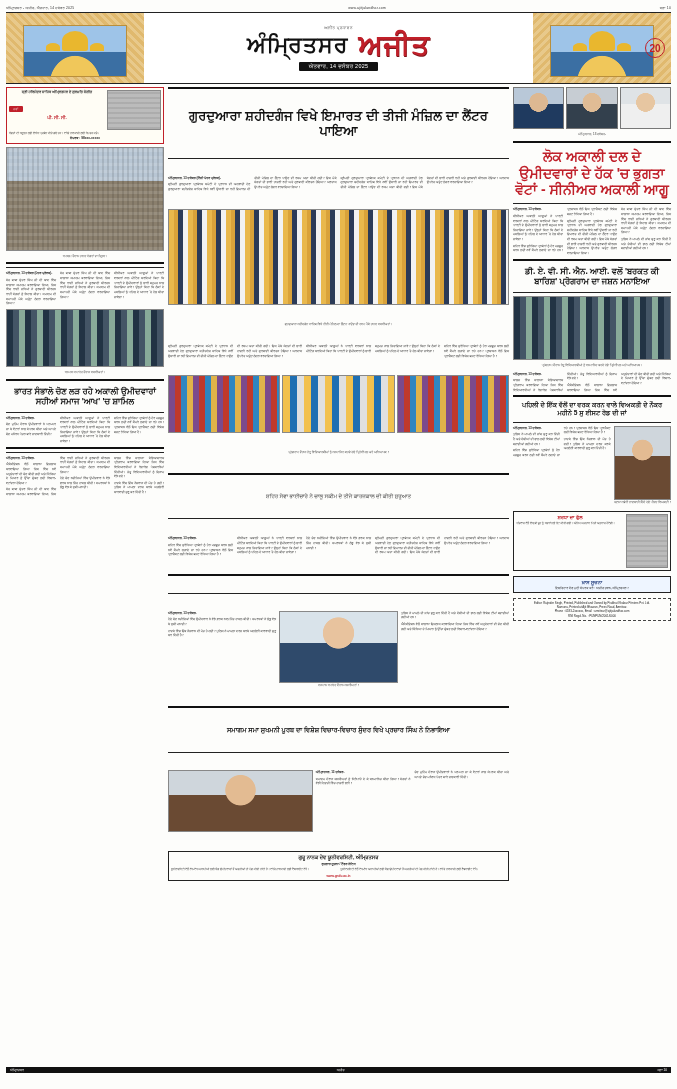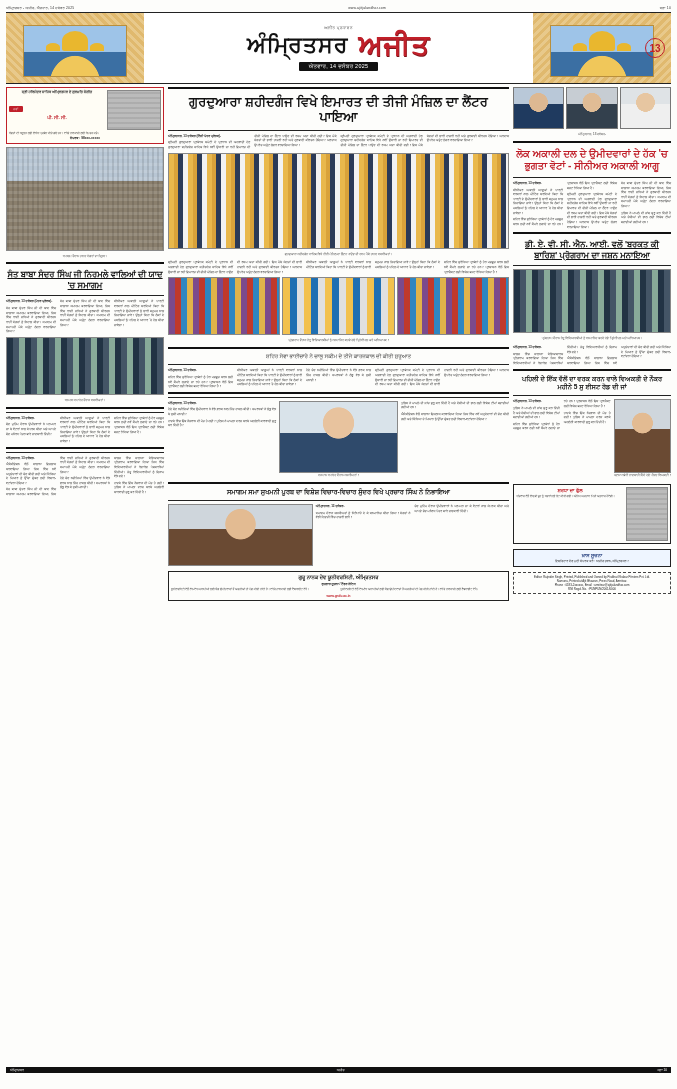--- a/index.html
+++ b/index.html
@@ -91,37 +91,37 @@
 
   
   .grid {
     display:grid;
     grid-template-columns: 158px 1fr 158px;
     gap:4px;
     margin-top:3px;
     height: 978px;
   }
   .col { display:flex; flex-direction:column; gap:3px; }
-  .colmid { display:flex; flex-direction:column; gap:3px; }
+  .colmid { display:flex; flex-direction:column; gap:17px; }
 
   .rule { border-top:1px solid #222; }
   .rule2 { border-top:2px solid #111; }
 
   
   .hl-main {
     font-size:13px; font-weight:bold; line-height:1.18; text-align:center;
     color:#111; letter-spacing:.2px; padding:2px 2px;
   }
   .hl-red {
-    font-size:10px; font-weight:bold; line-height:1.2; text-align:center;
+    font-size:14px; font-weight:bold; line-height:1.2; text-align:center;
     color:#c0202a; padding:2px;
   }
   .hl-sec {
     font-size:8.4px; font-weight:bold; line-height:1.25; text-align:center;
-    padding:2px 1px; color:#111;text-decoration:underline;
+    padding:2px 1px; color:#111;
   }
   .hl-sm {
     font-size:6.6px; font-weight:bold; line-height:1.25; text-align:center;
     padding:1px; color:#111;
   }
   .subhl {
     font-size:5.4px; text-align:center; color:#333; padding:1px;
   }
 
   
@@ -240,21 +240,21 @@
       <div class="mast-titles">
         <div class="mast-amritsar">ਅੰਮ੍ਰਿਤਸਰ</div>
         <div class="mast-ajit">ਅਜੀਤ</div>
       </div>
       <div class="mast-date">ਐਤਵਾਰ, 14 ਦਸੰਬਰ 2025</div>
     </div>
     <div class="mast-side right">
       <div class="temple"></div>
       <div class="dome"></div>
     </div>
-    <div class="mast-pageno">13</div>
+    <div class="mast-pageno">20</div>
   </div>
 
   <div class="grid">
 
     <div class="col">
 
       <div class="adbox adbox-red">
         <div style="display:flex;gap:2px;">
           <div style="flex:1;">
             <div class="ad-sub" style="font-weight:bold;font-size:3.6px;">ਸ੍ਰੀ ਹਰਿਮੰਦਰ ਸਾਹਿਬ ਅੰਮ੍ਰਿਤਸਰ ਦੇ ਗੁਰਮਤਿ ਸੰਗੀਤ</div>
@@ -266,33 +266,33 @@
           <div class="photo ph-gray" style="width:54px;height:40px;"></div>
         </div>
         <div class="txt tiny" style="margin-top:1px;">ਸੰਗਤਾਂ ਦੀ ਸਹੂਲਤ ਲਈ ਵਿਸ਼ੇਸ਼ ਪ੍ਰਬੰਧ ਕੀਤੇ ਗਏ ਹਨ। ਵਧੇਰੇ ਜਾਣਕਾਰੀ ਲਈ ਸੰਪਰਕ ਕਰੋ।</div>
         <div class="ad-sub" style="margin-top:1px;font-weight:bold;">ਸੰਪਰਕ : 98xxx-xxxxx</div>
       </div>
 
       <div class="photo ph-crowd" style="height:104px;"></div>
       <div class="cap">ਸਮਾਗਮ ਦੌਰਾਨ ਹਾਜ਼ਰ ਸੰਗਤਾਂ ਦਾ ਦ੍ਰਿਸ਼।</div>
 
       <div class="rule2"></div>
-      <div class="hl-sec">ਸੰਤ ਬਾਬਾ ਸੁੰਦਰ ਸਿੰਘ ਜੀ ਨਿਰਮਲੇ ਵਾਲਿਆਂ ਦੀ ਯਾਦ 'ਚ ਸਮਾਗਮ</div>
       <div class="rule"></div>
       <div class="txt cols3">
         <p style="font-weight:bold;">ਅੰਮ੍ਰਿਤਸਰ, 13 ਦਸੰਬਰ (ਪੱਤਰ ਪ੍ਰੇਰਕ)-</p>
         <p>ਸੰਤ ਬਾਬਾ ਸੁੰਦਰ ਸਿੰਘ ਜੀ ਦੀ ਯਾਦ ਵਿੱਚ ਸਾਲਾਨਾ ਸਮਾਗਮ ਕਰਵਾਇਆ ਗਿਆ, ਜਿਸ ਵਿੱਚ ਰਾਗੀ ਜਥਿਆਂ ਨੇ ਗੁਰਬਾਣੀ ਕੀਰਤਨ ਰਾਹੀਂ ਸੰਗਤਾਂ ਨੂੰ ਨਿਹਾਲ ਕੀਤਾ। ਸਮਾਗਮ ਦੀ ਸਮਾਪਤੀ ਮੌਕੇ ਅਤੁੱਟ ਲੰਗਰ ਵਰਤਾਇਆ ਗਿਆ।</p>
         <p>ਸੰਤ ਬਾਬਾ ਸੁੰਦਰ ਸਿੰਘ ਜੀ ਦੀ ਯਾਦ ਵਿੱਚ ਸਾਲਾਨਾ ਸਮਾਗਮ ਕਰਵਾਇਆ ਗਿਆ, ਜਿਸ ਵਿੱਚ ਰਾਗੀ ਜਥਿਆਂ ਨੇ ਗੁਰਬਾਣੀ ਕੀਰਤਨ ਰਾਹੀਂ ਸੰਗਤਾਂ ਨੂੰ ਨਿਹਾਲ ਕੀਤਾ। ਸਮਾਗਮ ਦੀ ਸਮਾਪਤੀ ਮੌਕੇ ਅਤੁੱਟ ਲੰਗਰ ਵਰਤਾਇਆ ਗਿਆ।</p>
         <p>ਸੀਨੀਅਰ ਅਕਾਲੀ ਆਗੂਆਂ ਨੇ ਪਾਰਟੀ ਵਰਕਰਾਂ ਨਾਲ ਮੀਟਿੰਗ ਕਰਦਿਆਂ ਕਿਹਾ ਕਿ ਪਾਰਟੀ ਦੇ ਉਮੀਦਵਾਰਾਂ ਨੂੰ ਭਾਰੀ ਬਹੁਮਤ ਨਾਲ ਜਿਤਾਇਆ ਜਾਵੇ। ਉਨ੍ਹਾਂ ਕਿਹਾ ਕਿ ਲੋਕਾਂ ਦੇ ਮਸਲਿਆਂ ਨੂੰ ਪਹਿਲ ਦੇ ਆਧਾਰ 'ਤੇ ਹੱਲ ਕੀਤਾ ਜਾਵੇਗਾ।</p>
       </div>
 
       <div class="photo ph-group" style="height:58px;"></div>
       <div class="cap">ਸਨਮਾਨ ਸਮਾਰੋਹ ਦੌਰਾਨ ਸ਼ਖ਼ਸੀਅਤਾਂ।</div>
 
       <div class="rule2"></div>
+      <div class="hl-sec">ਭਾਰਤ ਸੰਭਾਲੋ ਚੋਣ ਲੜ ਰਹੇ ਅਕਾਲੀ ਉਮੀਦਵਾਰਾਂ ਸਹੀਆਂ ਸਮਾਜ 'ਆਖ' 'ਚ ਸ਼ਾਮਿਲ</div>
       <div class="rule"></div>
       <div class="txt cols3">
         <p style="font-weight:bold;">ਅੰਮ੍ਰਿਤਸਰ, 13 ਦਸੰਬਰ-</p>
         <p>ਚੋਣ ਮੁਹਿੰਮ ਦੌਰਾਨ ਉਮੀਦਵਾਰਾਂ ਨੇ ਘਰ-ਘਰ ਜਾ ਕੇ ਵੋਟਰਾਂ ਨਾਲ ਸੰਪਰਕ ਕੀਤਾ ਅਤੇ ਆਪਣੇ ਚੋਣ ਮਨੋਰਥ ਪੱਤਰ ਬਾਰੇ ਜਾਣਕਾਰੀ ਦਿੱਤੀ।</p>
         <p>ਸੀਨੀਅਰ ਅਕਾਲੀ ਆਗੂਆਂ ਨੇ ਪਾਰਟੀ ਵਰਕਰਾਂ ਨਾਲ ਮੀਟਿੰਗ ਕਰਦਿਆਂ ਕਿਹਾ ਕਿ ਪਾਰਟੀ ਦੇ ਉਮੀਦਵਾਰਾਂ ਨੂੰ ਭਾਰੀ ਬਹੁਮਤ ਨਾਲ ਜਿਤਾਇਆ ਜਾਵੇ। ਉਨ੍ਹਾਂ ਕਿਹਾ ਕਿ ਲੋਕਾਂ ਦੇ ਮਸਲਿਆਂ ਨੂੰ ਪਹਿਲ ਦੇ ਆਧਾਰ 'ਤੇ ਹੱਲ ਕੀਤਾ ਜਾਵੇਗਾ।</p>
         <p>ਸ਼ਹਿਰ ਵਿੱਚ ਸੁਰੱਖਿਆ ਪ੍ਰਬੰਧਾਂ ਨੂੰ ਹੋਰ ਮਜ਼ਬੂਤ ਕਰਨ ਲਈ ਨਵੇਂ ਕੈਮਰੇ ਲਗਾਏ ਜਾ ਰਹੇ ਹਨ। ਪ੍ਰਸ਼ਾਸਨ ਵੱਲੋਂ ਇਸ ਪ੍ਰਾਜੈਕਟ ਲਈ ਵਿਸ਼ੇਸ਼ ਬਜਟ ਰੱਖਿਆ ਗਿਆ ਹੈ।</p>
       </div>
 
       <div class="rule2"></div>
       <div class="rule"></div>

